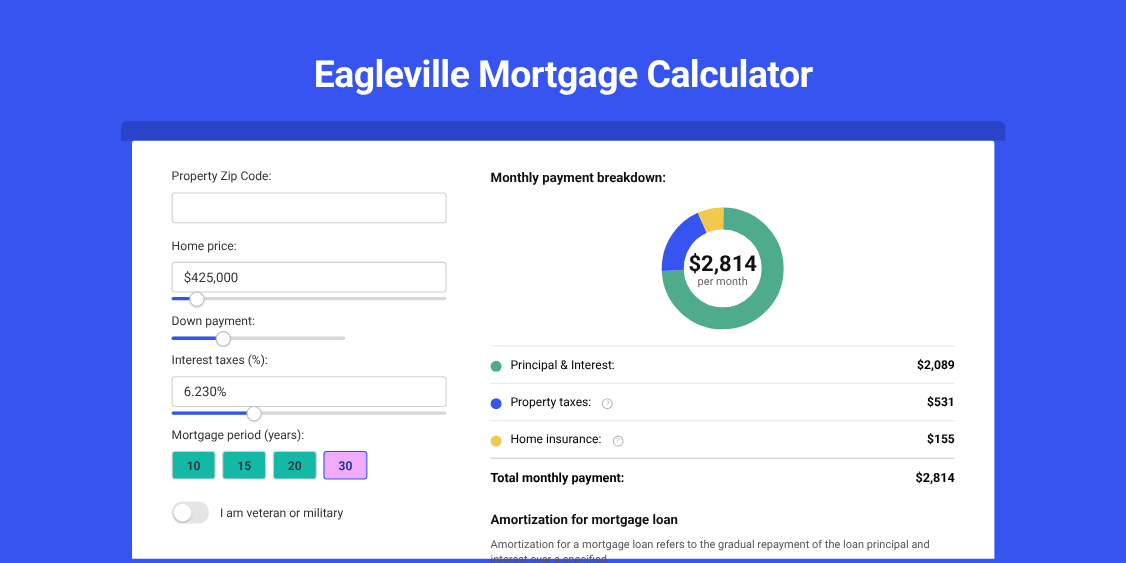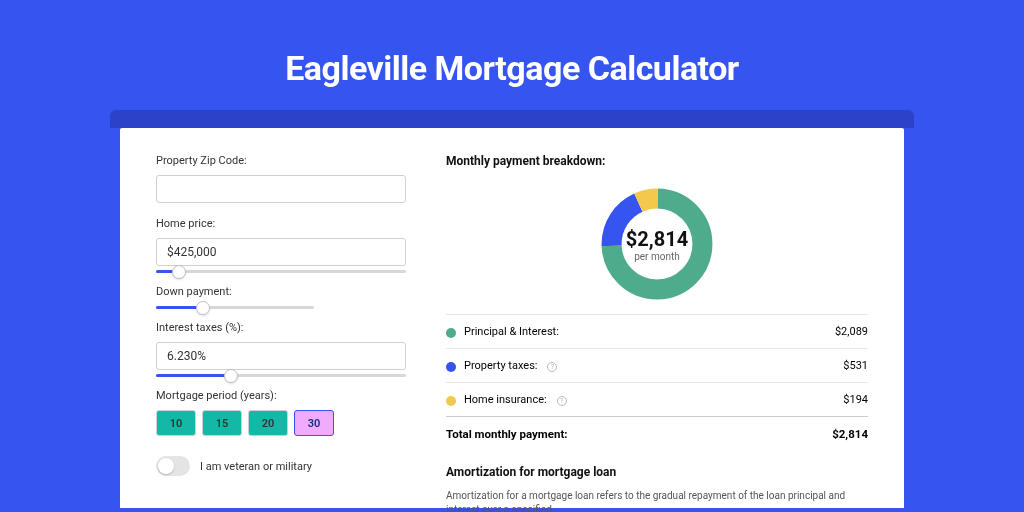--- a/index.html
+++ b/index.html
@@ -31,21 +31,21 @@
   .donut-center .amount { font-size: 20px; font-weight: 700; color: #111; }
   .donut-center .sub { font-size: 10px; color: #666; }
   .legend { border-top: 1px solid #e8e8e8; }
   .legend-row { display: flex; align-items: center; justify-content: space-between; padding: 10px 0; border-bottom: 1px solid #e8e8e8; font-size: 11px; }
   .legend-row:last-of-type { border-bottom: 1px solid #ccc; }
   .legend-left { display: flex; align-items: flex-end; gap: 8px; }
   .dot { width: 10px; height: 10px; border-radius: 50%; }
   .dot.green { background: #4eab8c; }
   .dot.blue { background: #3654f0; }
   .dot.yellow { background: #f2c94c; }
-  .legend-val { font-weight: 400; }
+  .legend-val { font-weight: 700; }
   .total-row { display: flex; align-items: center; justify-content: space-between; padding: 10px 0 14px; font-size: 11.5px; font-weight: 700; }
   .info-ico { width: 10px; height: 10px; border: 1px solid #bbb; border-radius: 50%; display: inline-flex; align-items: center; justify-content: center; font-size: 7px; color: #bbb; margin-left: 2px; }
   .amort { margin-top: 10px; }
   .amort-title { font-size: 12px; font-weight: 700; color: #111; margin-bottom: 10px; margin-top: 6px; }
   .amort-text { font-size: 10px; color: #555; line-height: 1.4; }
 </style>
 </head>
 <body>
 
 <h1 class="page-title">Eagleville Mortgage Calculator</h1>
@@ -125,21 +125,21 @@
             <span class="info-ico">?</span>
           </div>
           <span class="legend-val">$531</span>
         </div>
         <div class="legend-row">
           <div class="legend-left">
             <span class="dot yellow"></span>
             <span>Home insurance:</span>
             <span class="info-ico">?</span>
           </div>
-          <span class="legend-val">$194</span>
+          <span class="legend-val">$155</span>
         </div>
       </div>
       <div class="total-row">
         <span>Total monthly payment:</span>
         <span>$2,814</span>
       </div>
 
       <div class="amort">
         <div class="amort-title">Amortization for mortgage loan</div>
         <div class="amort-text">Amortization for a mortgage loan refers to the gradual repayment of the loan principal and interest over a specified</div>

